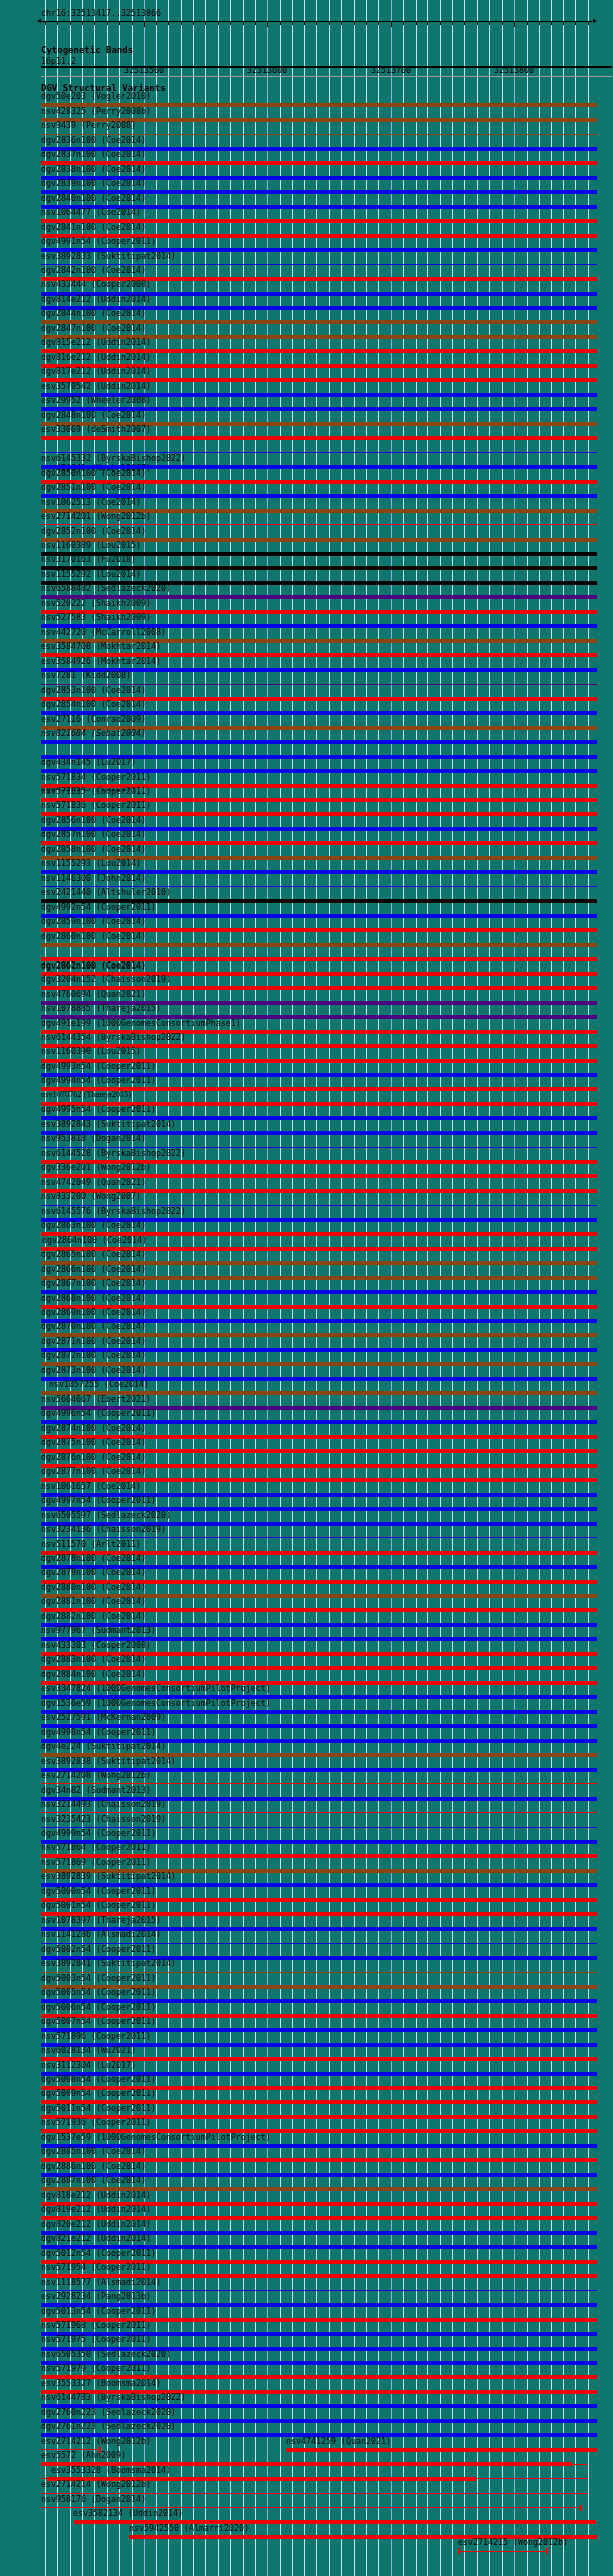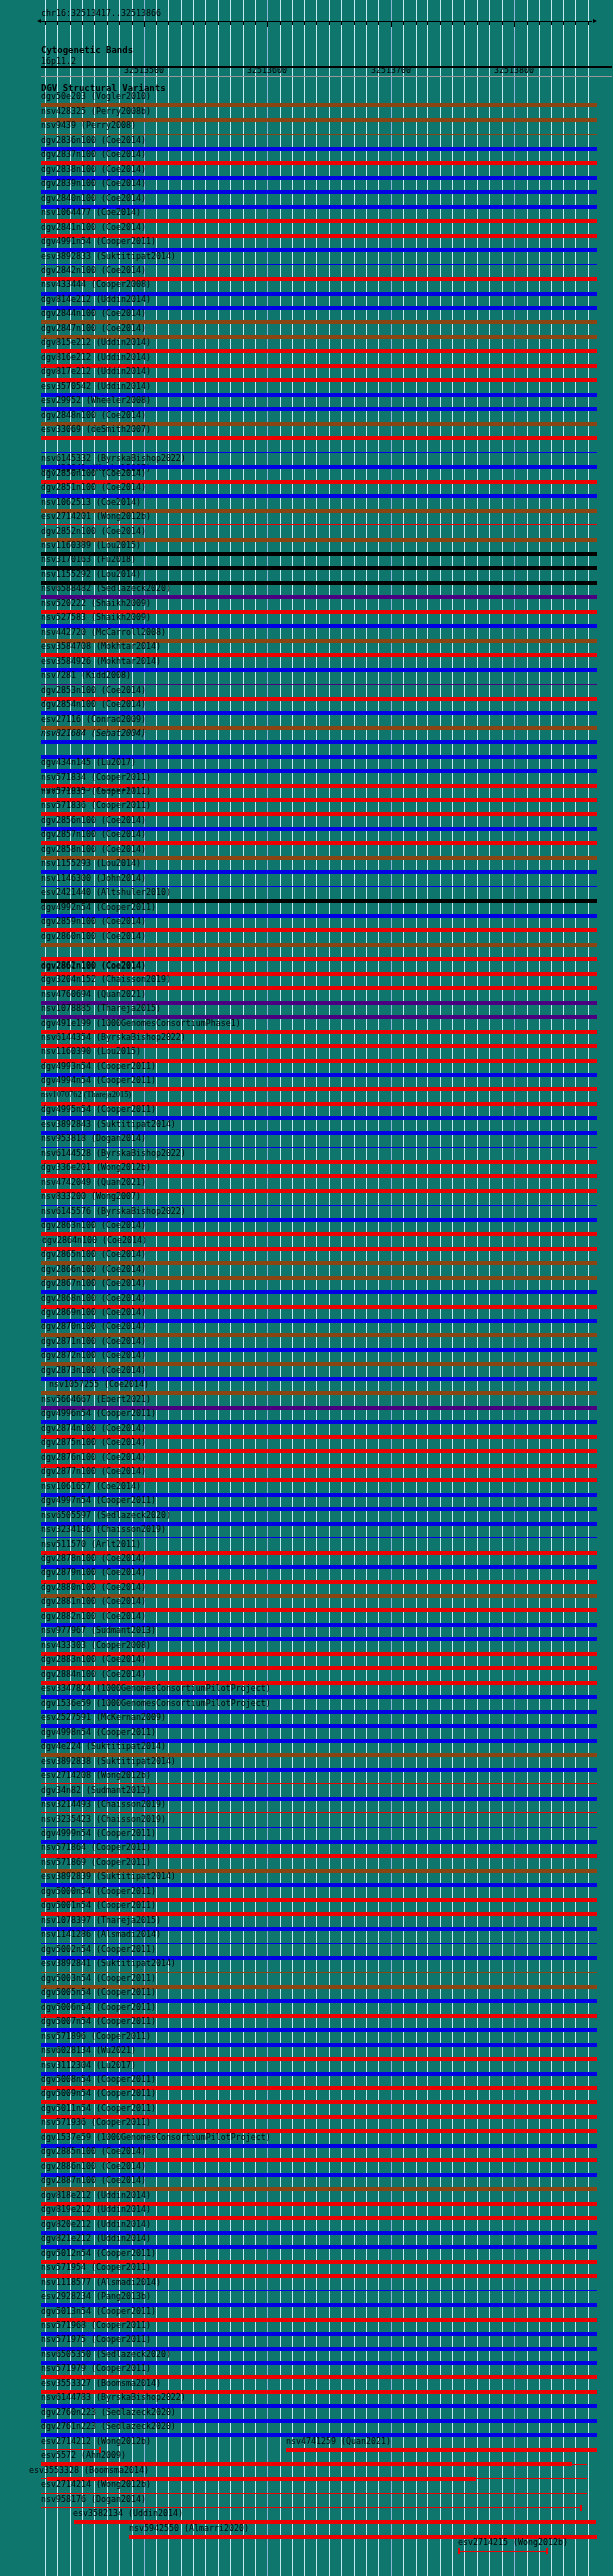--- a/index.html
+++ b/index.html
@@ -453,21 +453,21 @@
       <div class="abs lbl" style="left: 41px; top: 2422px;">dgv2761n223 (Sedlazeck2020)</div>
       <div class="abs" style="left: 41px; top: 2433px; width: 556px; height: 4.1px; background: rgb(0, 0, 230);"></div>
       <div class="abs lbl" style="left: 41px; top: 2437px;">esv2714212 (Wong2012b)</div>
       <div class="abs" style="left: 41px; top: 2449px; width: 60px; height: 1.4px; background: rgb(238, 0, 0);"></div>
       <div class="abs" style="left: 99px; top: 2447px; width: 2.1px; height: 5.5px; background: rgb(238, 0, 0);"></div>
       <div class="abs lbl" style="left: 286px; top: 2437px;">nsv4741259 (Quan2021)</div>
       <div class="abs" style="left: 286px; top: 2448px; width: 311px; height: 4.1px; background: rgb(238, 0, 0);"></div>
       <div class="abs lbl" style="left: 41px; top: 2451px;">esv5572 (Ahn2009)</div>
       <div class="abs" style="left: 41px; top: 2464px; width: 546px; height: 1.4px; background: rgb(238, 0, 0);"></div>
       <div class="abs" style="left: 41px; top: 2462px; width: 531px; height: 4.1px; background: rgb(238, 0, 0);"></div>
-      <div class="abs lbl" style="left: 29px; top: 2466px;">esv3553328 (Boomsma2014)</div>
+      <div class="abs lbl" style="left: 51px; top: 2466px;">esv3553328 (Boomsma2014)</div>
       <div class="abs" style="left: 41px; top: 2478px; width: 546px; height: 1.4px; background: rgb(238, 0, 0);"></div>
       <div class="abs" style="left: 47px; top: 2477px; width: 429px; height: 4.1px; background: rgb(238, 0, 0);"></div>
       <div class="abs lbl" style="left: 41px; top: 2480px;">esv2714214 (Wong2012b)</div>
       <div class="abs" style="left: 41px; top: 2493px; width: 546px; height: 1.4px; background: rgb(238, 0, 0);"></div>
       <div class="abs lbl" style="left: 41px; top: 2495px;">nsv958176 (Dogan2014)</div>
       <div class="abs" style="left: 41px; top: 2507px; width: 541px; height: 1.4px; background: rgb(238, 0, 0);"></div>
       <div class="abs" style="left: 580px; top: 2505px; width: 2.1px; height: 5.5px; background: rgb(238, 0, 0);"></div>
       <div class="abs lbl" style="left: 73px; top: 2509px;">esv3582134 (Uddin2014)</div>
       <div class="abs" style="left: 74px; top: 2520px; width: 522px; height: 4.1px; background: rgb(238, 0, 0);"></div>
       <div class="abs lbl" style="left: 129px; top: 2524px;">nsv5942550 (Almarri2020)</div>

